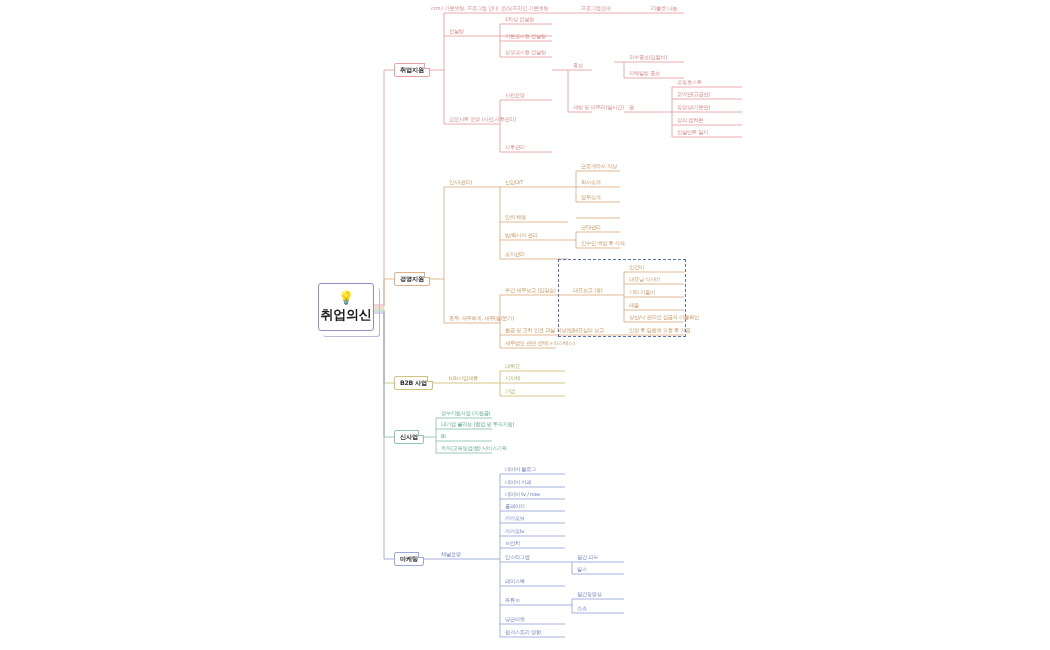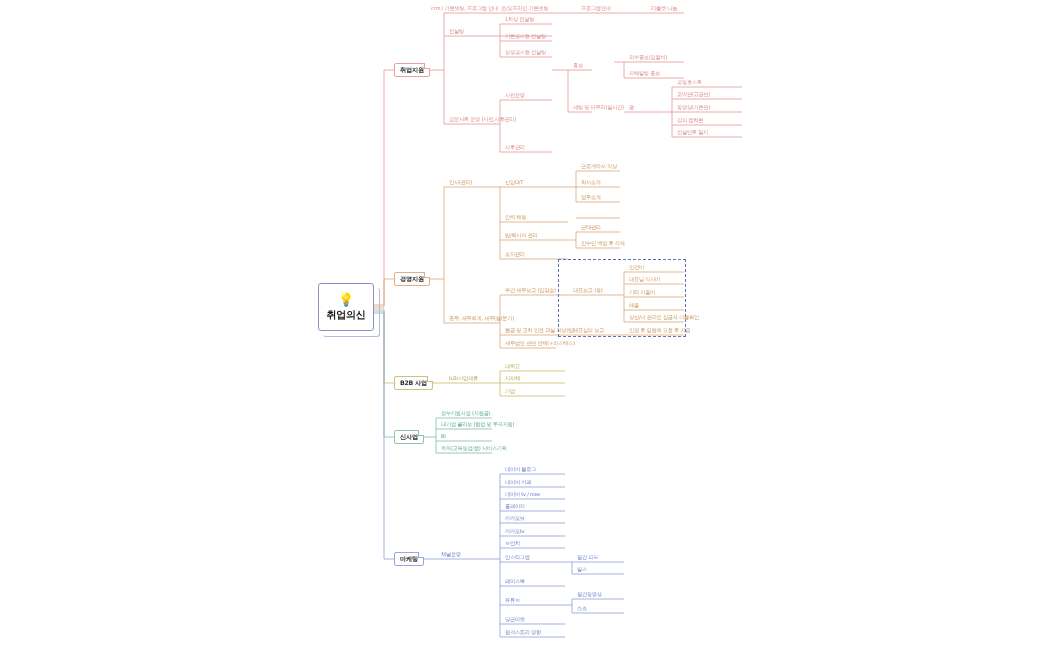--- a/index.html
+++ b/index.html
@@ -56,21 +56,21 @@
     border-right: 1.4px solid #b9b9d8;
     border-bottom: 1.4px solid #b9b9d8;
     border-radius: 3px;
     z-index: -1;
   }
   .root-icon {
     font-size: 13px;
     line-height: 13px;
   }
   .root-label {
-    font-size: 10px;
+    font-size: 13px;
     font-weight: bold;
     letter-spacing: -0.3px;
     color: #1a1a1a;
     white-space: nowrap;
   }
 
   
   .branch-node {
     position: absolute;
     box-sizing: border-box;

